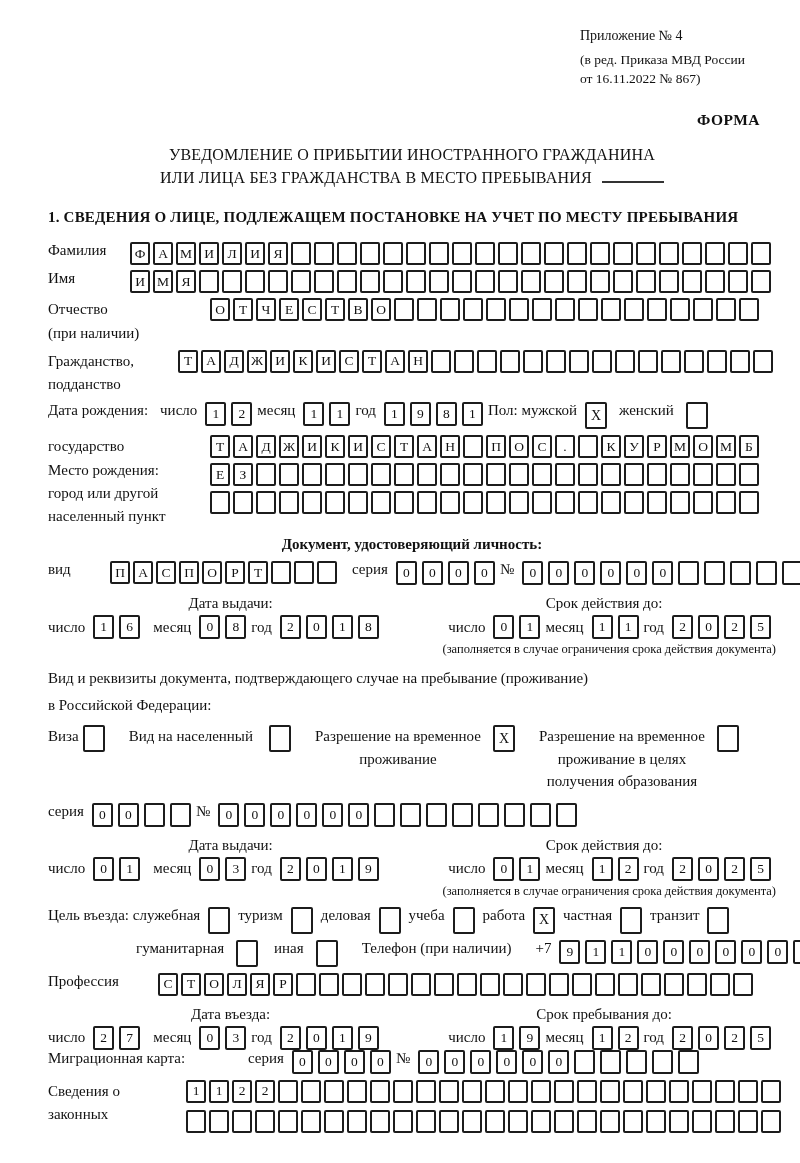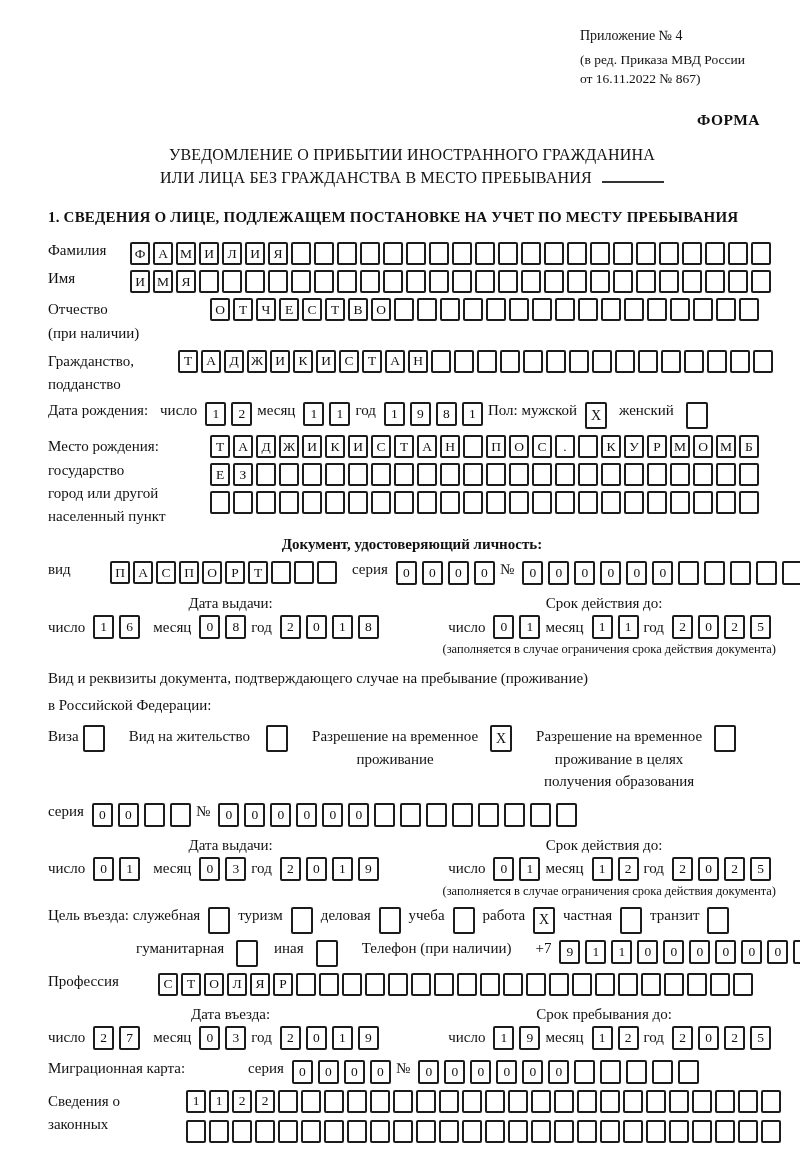--- a/index.html
+++ b/index.html
@@ -33,21 +33,21 @@
   .dates{display:flex;margin-top:10px;gap:19px;}
   .dates-col{display:flex;flex-direction:column;}
   .dates-col.left{width:368px;}
   .dates-col.right{flex:1;}
   .dates-head{text-align:center;font-size:15px;margin-bottom:3px;}
   .dates-fields{display:flex;align-items:center;white-space:nowrap;}
   .note{font-size:12.5px;text-align:right;margin-top:3px;margin-bottom:8px;}
   .plain{font-size:15px;line-height:1.8;}
   .cb-row{display:flex;align-items:flex-start;margin-top:6px;margin-bottom:10px;font-family:Liberation Serif, serif;}
   .cb-label{font-size:15px;text-align:center;line-height:1.5;}
-  .mt6{margin-top:6px;} .mt10{margin-top:10px;}
+  .mt6{margin-top:6px;} .mt10{}
 </style>
 </head>
 <body>
 
 <div class="page">
 
   <div class="appendix">
     <div>Приложение № 4</div>
   </div>
   <div class="amendment">
@@ -223,22 +223,22 @@
         <span class="cell">X</span>
       </span>
     <span class="lbl gap12">женский</span>
     <span class="cellrow cb gap12">
         <span class="cell"></span>
       </span>
   </div>
 
   <div class="row top mt6">
     <span class="lbl-block" style="width:162px;">
+      <div>государство</div>
       <div>Место рождения:</div>
-      <div>государство</div>
       <div>город или другой</div>
       <div>населенный пункт</div>
     </span>
     <span class="stack">
       <span class="cellrow">
           <span class="cell">Т</span>
           <span class="cell">А</span>
           <span class="cell">Д</span>
           <span class="cell">Ж</span>
           <span class="cell">И</span>
@@ -407,21 +407,21 @@
   <div class="plain">
     <div>Вид и реквизиты документа, подтверждающего случае на пребывание (проживание)</div>
     <div>в Российской Федерации:</div>
   </div>
 
   <div class="cb-row">
     <span class="cb-label">Виза</span>
     <span class="cellrow cb" style="margin-left:4px;">
         <span class="cell"></span>
       </span>
-    <span class="cb-label gap24">Вид на жительство</span>
+    <span class="cb-label gap24">Вид на населенный</span>
     <span class="cellrow cb gap16">
         <span class="cell"></span>
       </span>
     <span class="cb-label gap24">
       <div>Разрешение на временное</div>
       <div>проживание</div>
     </span>
     <span class="cellrow cb gap12">
         <span class="cell">X</span>
       </span>

